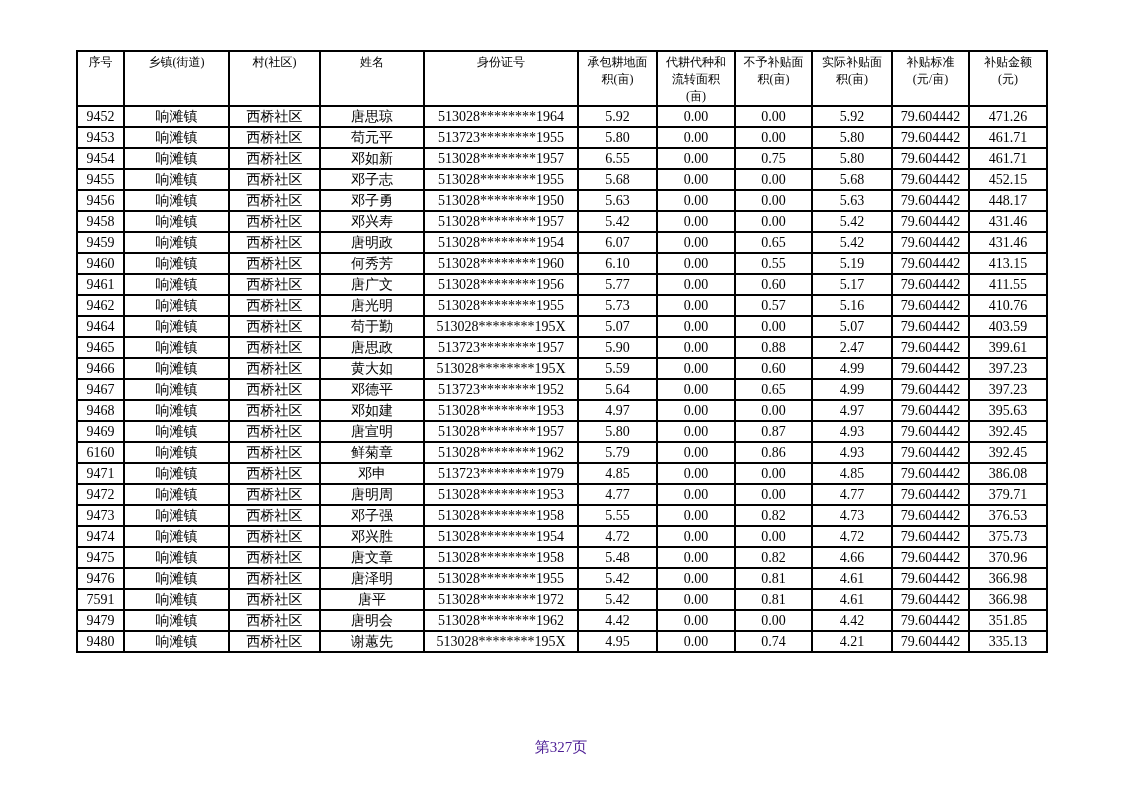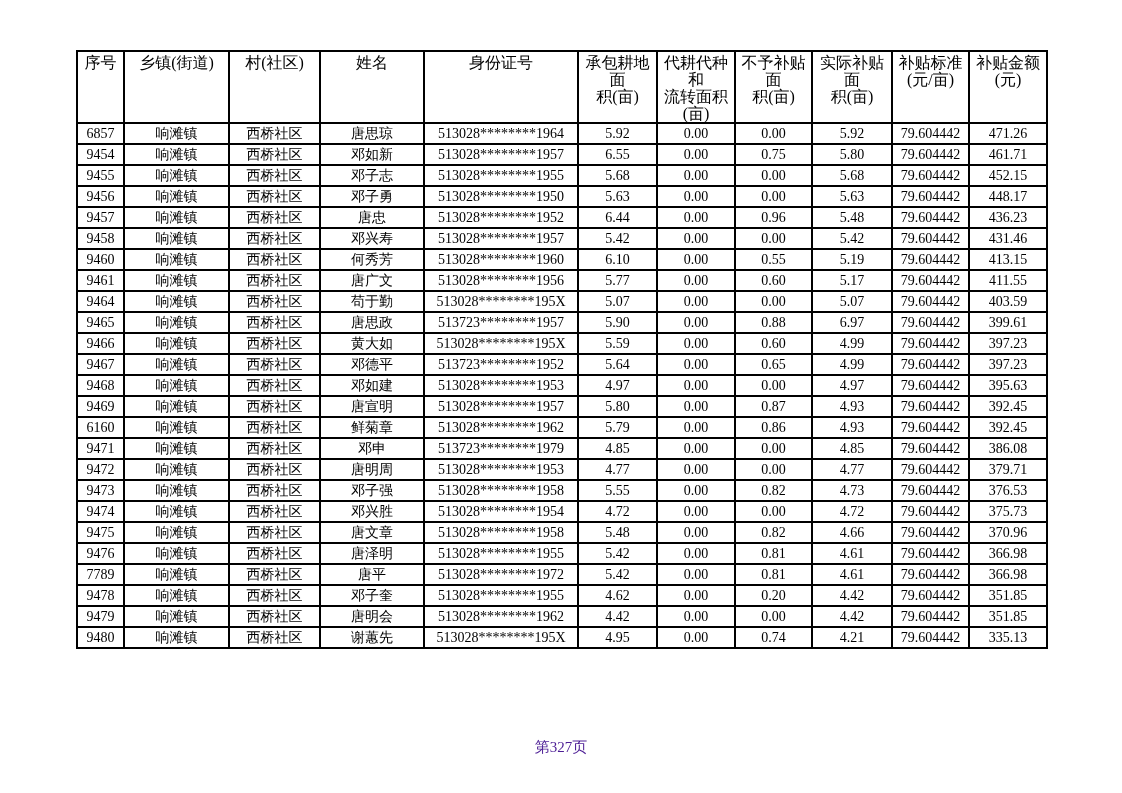--- a/index.html
+++ b/index.html
@@ -30,21 +30,21 @@
   table.subsidy th, table.subsidy td {
     border: 2px solid #000000;
     text-align: center;
     overflow: hidden;
     padding: 0 1px;
   }
   table.subsidy thead th {
     height: 51px;
     vertical-align: top;
     font-weight: normal;
-    font-size: 16px;
+    font-size: 12px;
     line-height: 17px;
     white-space: pre-line;
     padding-top: 2px;
   }
   table.subsidy tbody td {
     height: 19px;
     vertical-align: middle;
     font-size: 14px;
     line-height: 19px;
     white-space: nowrap;
@@ -95,33 +95,46 @@
         <th>实际补贴面
 积(亩)</th>
         <th>补贴标准
 (元/亩)</th>
         <th>补贴金额
 (元)</th>
       </tr>
     </thead>
     <tbody>
         <tr>
-          <td>6857</td>
+          <td>9452</td>
           <td>响滩镇</td>
           <td>西桥社区</td>
           <td>唐思琼</td>
           <td>513028********1964</td>
           <td>5.92</td>
           <td>0.00</td>
           <td>0.00</td>
           <td>5.92</td>
           <td>79.604442</td>
           <td>471.26</td>
         </tr>
         <tr>
+          <td>9453</td>
+          <td>响滩镇</td>
+          <td>西桥社区</td>
+          <td>苟元平</td>
+          <td>513723********1955</td>
+          <td>5.80</td>
+          <td>0.00</td>
+          <td>0.00</td>
+          <td>5.80</td>
+          <td>79.604442</td>
+          <td>461.71</td>
+        </tr>
+        <tr>
           <td>9454</td>
           <td>响滩镇</td>
           <td>西桥社区</td>
           <td>邓如新</td>
           <td>513028********1957</td>
           <td>6.55</td>
           <td>0.00</td>
           <td>0.75</td>
           <td>5.80</td>
           <td>79.604442</td>
@@ -147,46 +160,46 @@
           <td>邓子勇</td>
           <td>513028********1950</td>
           <td>5.63</td>
           <td>0.00</td>
           <td>0.00</td>
           <td>5.63</td>
           <td>79.604442</td>
           <td>448.17</td>
         </tr>
         <tr>
-          <td>9457</td>
-          <td>响滩镇</td>
-          <td>西桥社区</td>
-          <td>唐忠</td>
-          <td>513028********1952</td>
-          <td>6.44</td>
-          <td>0.00</td>
-          <td>0.96</td>
-          <td>5.48</td>
-          <td>79.604442</td>
-          <td>436.23</td>
-        </tr>
-        <tr>
           <td>9458</td>
           <td>响滩镇</td>
           <td>西桥社区</td>
           <td>邓兴寿</td>
           <td>513028********1957</td>
           <td>5.42</td>
           <td>0.00</td>
           <td>0.00</td>
           <td>5.42</td>
           <td>79.604442</td>
           <td>431.46</td>
         </tr>
         <tr>
+          <td>9459</td>
+          <td>响滩镇</td>
+          <td>西桥社区</td>
+          <td>唐明政</td>
+          <td>513028********1954</td>
+          <td>6.07</td>
+          <td>0.00</td>
+          <td>0.65</td>
+          <td>5.42</td>
+          <td>79.604442</td>
+          <td>431.46</td>
+        </tr>
+        <tr>
           <td>9460</td>
           <td>响滩镇</td>
           <td>西桥社区</td>
           <td>何秀芳</td>
           <td>513028********1960</td>
           <td>6.10</td>
           <td>0.00</td>
           <td>0.55</td>
           <td>5.19</td>
           <td>79.604442</td>
@@ -199,20 +212,33 @@
           <td>唐广文</td>
           <td>513028********1956</td>
           <td>5.77</td>
           <td>0.00</td>
           <td>0.60</td>
           <td>5.17</td>
           <td>79.604442</td>
           <td>411.55</td>
         </tr>
         <tr>
+          <td>9462</td>
+          <td>响滩镇</td>
+          <td>西桥社区</td>
+          <td>唐光明</td>
+          <td>513028********1955</td>
+          <td>5.73</td>
+          <td>0.00</td>
+          <td>0.57</td>
+          <td>5.16</td>
+          <td>79.604442</td>
+          <td>410.76</td>
+        </tr>
+        <tr>
           <td>9464</td>
           <td>响滩镇</td>
           <td>西桥社区</td>
           <td>苟于勤</td>
           <td>513028********195X</td>
           <td>5.07</td>
           <td>0.00</td>
           <td>0.00</td>
           <td>5.07</td>
           <td>79.604442</td>
@@ -220,21 +246,21 @@
         </tr>
         <tr>
           <td>9465</td>
           <td>响滩镇</td>
           <td>西桥社区</td>
           <td>唐思政</td>
           <td>513723********1957</td>
           <td>5.90</td>
           <td>0.00</td>
           <td>0.88</td>
-          <td>6.97</td>
+          <td>2.47</td>
           <td>79.604442</td>
           <td>399.61</td>
         </tr>
         <tr>
           <td>9466</td>
           <td>响滩镇</td>
           <td>西桥社区</td>
           <td>黄大如</td>
           <td>513028********195X</td>
           <td>5.59</td>
@@ -368,44 +394,31 @@
           <td>唐泽明</td>
           <td>513028********1955</td>
           <td>5.42</td>
           <td>0.00</td>
           <td>0.81</td>
           <td>4.61</td>
           <td>79.604442</td>
           <td>366.98</td>
         </tr>
         <tr>
-          <td>7789</td>
+          <td>7591</td>
           <td>响滩镇</td>
           <td>西桥社区</td>
           <td>唐平</td>
           <td>513028********1972</td>
           <td>5.42</td>
           <td>0.00</td>
           <td>0.81</td>
           <td>4.61</td>
           <td>79.604442</td>
           <td>366.98</td>
-        </tr>
-        <tr>
-          <td>9478</td>
-          <td>响滩镇</td>
-          <td>西桥社区</td>
-          <td>邓子奎</td>
-          <td>513028********1955</td>
-          <td>4.62</td>
-          <td>0.00</td>
-          <td>0.20</td>
-          <td>4.42</td>
-          <td>79.604442</td>
-          <td>351.85</td>
         </tr>
         <tr>
           <td>9479</td>
           <td>响滩镇</td>
           <td>西桥社区</td>
           <td>唐明会</td>
           <td>513028********1962</td>
           <td>4.42</td>
           <td>0.00</td>
           <td>0.00</td>

